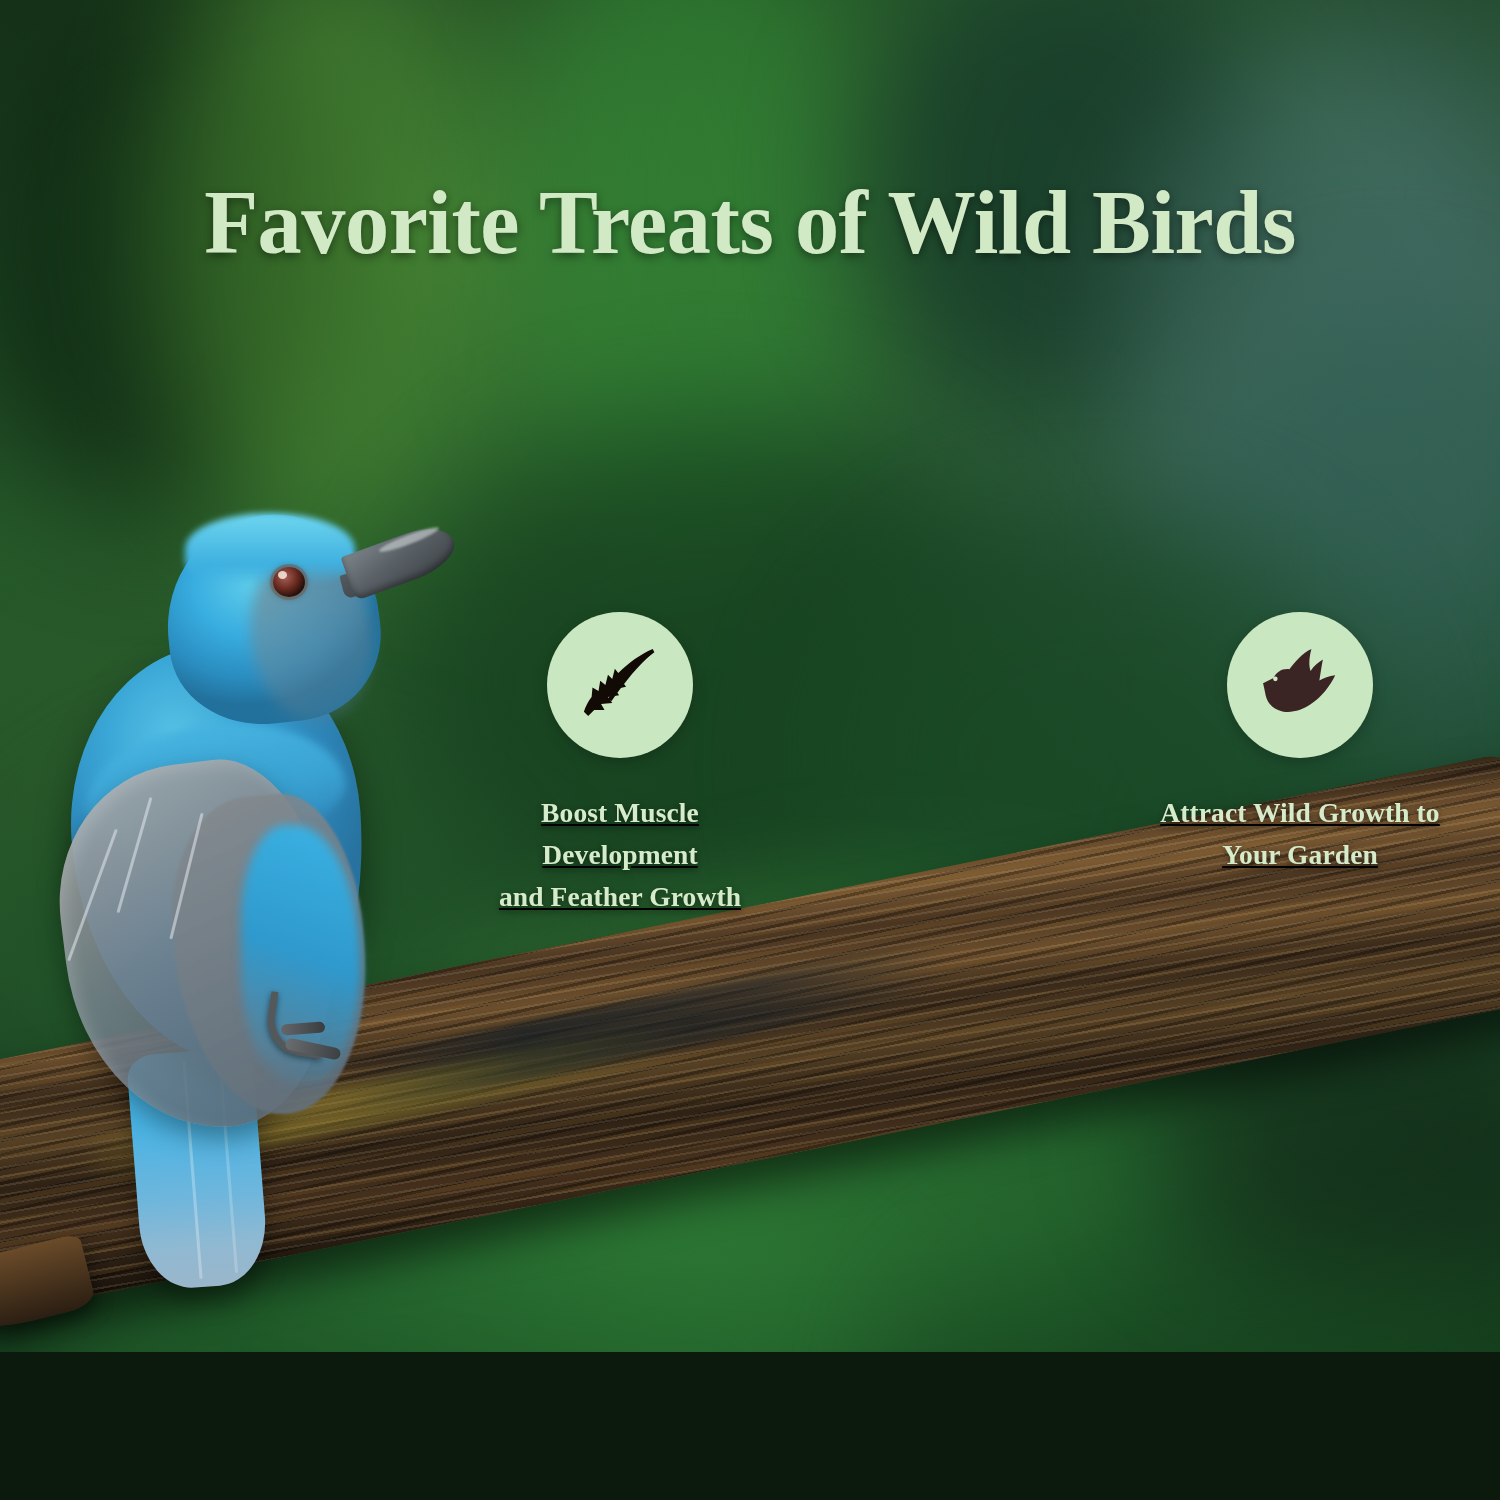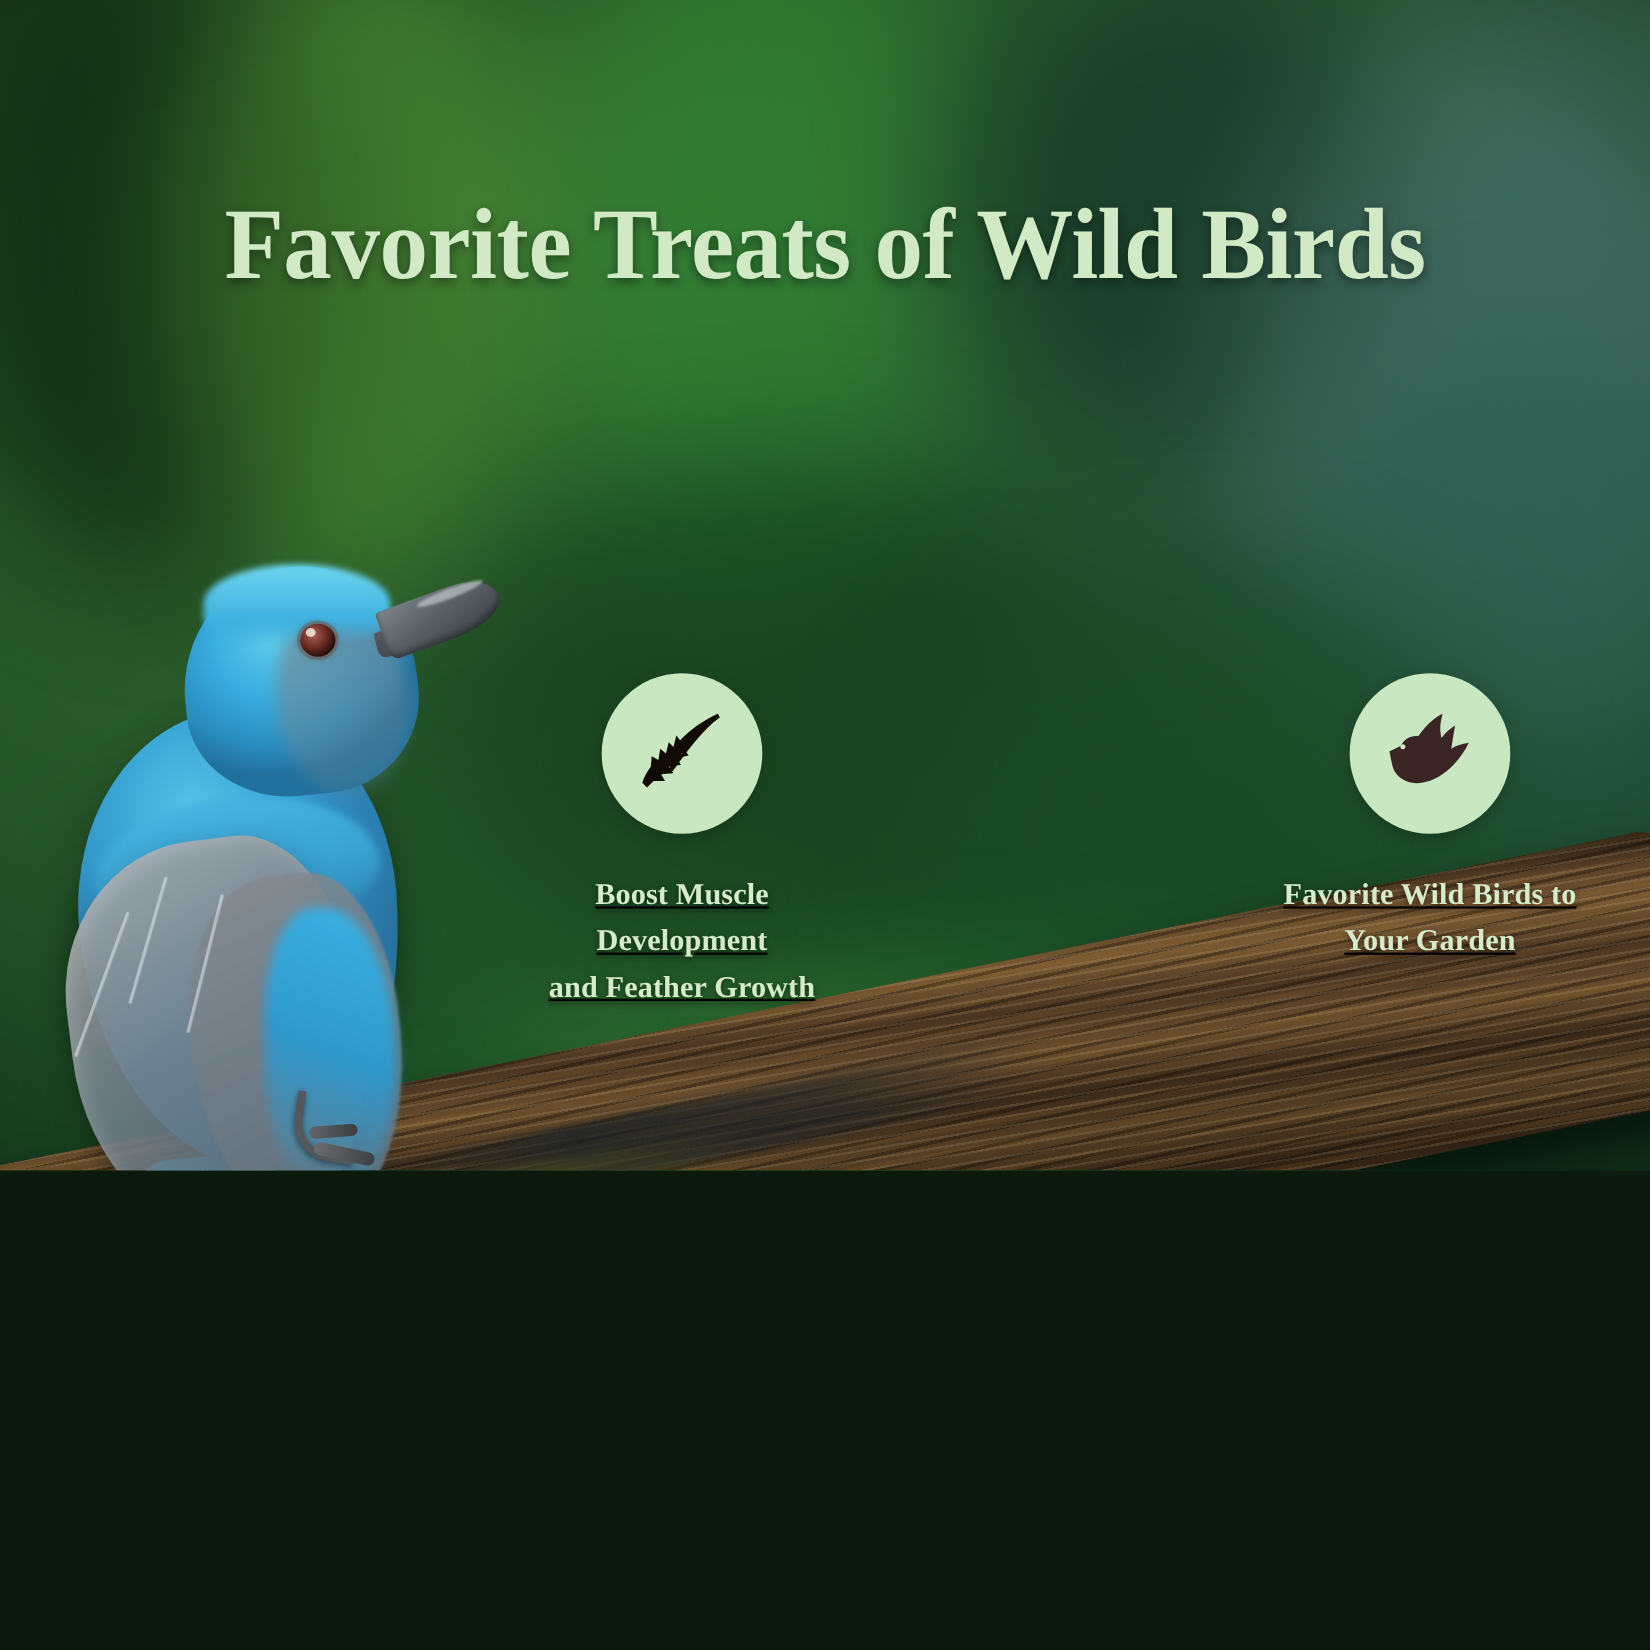--- a/index.html
+++ b/index.html
@@ -1,20 +1,20 @@
 <!DOCTYPE html>
 <html><head>
 <meta charset="utf-8">
 <style>
   html,body{margin:0;padding:0;background:#0b1a0d;}
   *{box-sizing:border-box;}
 
   #stage{
     position:relative;
-    width:1500px;height:1064px;
+    width:1500px;height:1352px;
     overflow:hidden;
     font-family:"Liberation Serif", serif;
     background:#14532d;
   }
 
   
   .bg-base{
     position:absolute;inset:0;
     background:
       radial-gradient(900px 700px at 28% 18%, #3f7a33 0%, rgba(63,122,51,0) 62%),
@@ -320,18 +320,18 @@
     <div class="feature f3">
       <div class="icon-circle">
         <svg width="88" height="88" viewBox="0 0 100 100">
           <path fill="#3b2424" d="M8 48 L20 42 C23 35 30 31 38 32 C44 24 52 14 63 9
             C60 20 60 28 62 34 C66 28 71 24 76 21 C74 31 73 39 72 45
             C77 42 83 40 90 39 C84 52 74 64 62 72 C52 79 40 82 30 80
             C20 78 13 71 11 62 C10 57 9 52 8 48 Z"></path>
           <circle cx="22" cy="43" r="2.6" fill="#cfe9c6"></circle>
         </svg>
       </div>
-      <div class="feature-label">Favorite Wild Birds to
+      <div class="feature-label">Attract Wild Growth to
 Your Garden</div>
     </div>
 
   </div>
 </div>
 
 </body></html>

